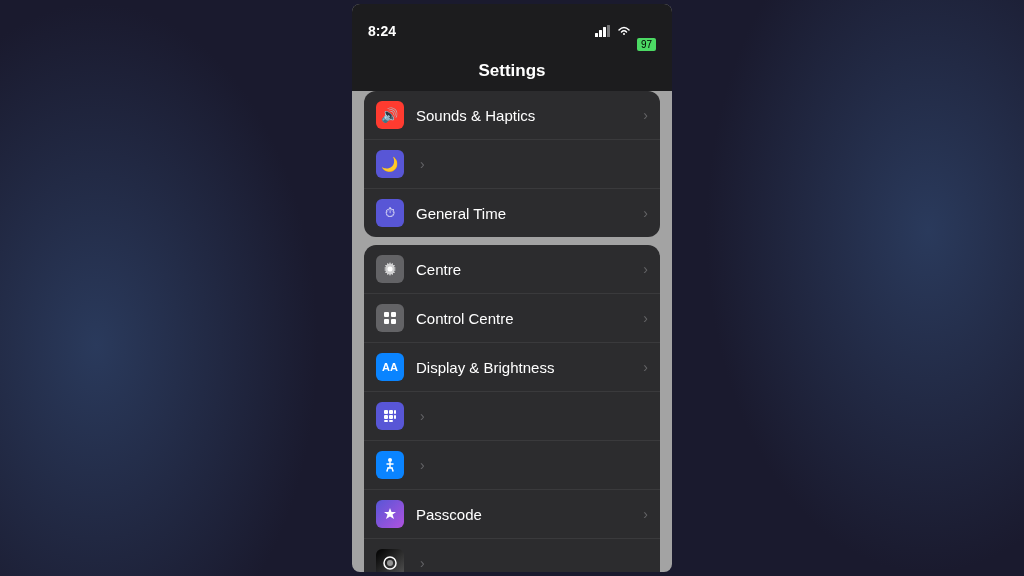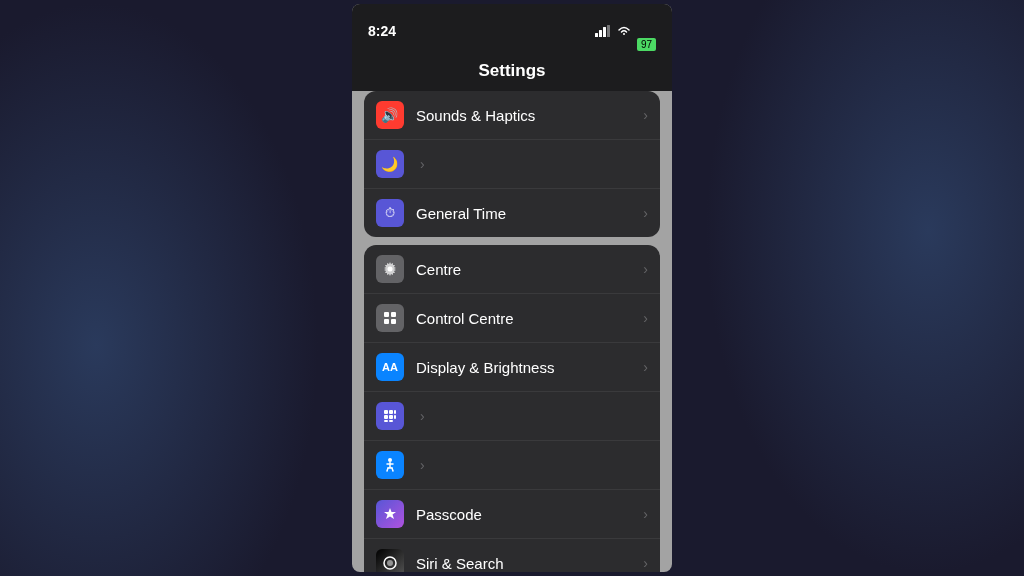--- a/index.html
+++ b/index.html
@@ -282,21 +282,20 @@
         <span class="item-label">Passcode</span>
         <span class="item-chevron">›</span>
       </div>
       <div class="settings-item">
         <div class="item-icon" style="background: linear-gradient(135deg, #000 0%, #555 100%);">
           <svg width="16" height="16" viewBox="0 0 16 16">
             <circle cx="8" cy="8" r="6" stroke="white" stroke-width="1.5" fill="none"></circle>
             <circle cx="8" cy="8" r="3" fill="white" opacity="0.5"></circle>
           </svg>
         </div>
-        <span class="item-label">Siri &amp; Search</span>
         <span class="item-chevron">›</span>
       </div>
       <div class="settings-item">
         <div class="item-icon icon-faceid">
           <svg width="16" height="16" viewBox="0 0 16 16">
             <path d="M5 2 L3 2 L3 4 M11 2 L13 2 L13 4 M3 12 L3 14 L5 14 M13 12 L13 14 L11 14" stroke="white" stroke-width="1.5" fill="none" stroke-linecap="round"></path>
             <circle cx="6" cy="7" r="1" fill="white"></circle>
             <circle cx="10" cy="7" r="1" fill="white"></circle>
             <path d="M6 10 Q8 12 10 10" stroke="white" stroke-width="1.2" fill="none" stroke-linecap="round"></path>
           </svg>

